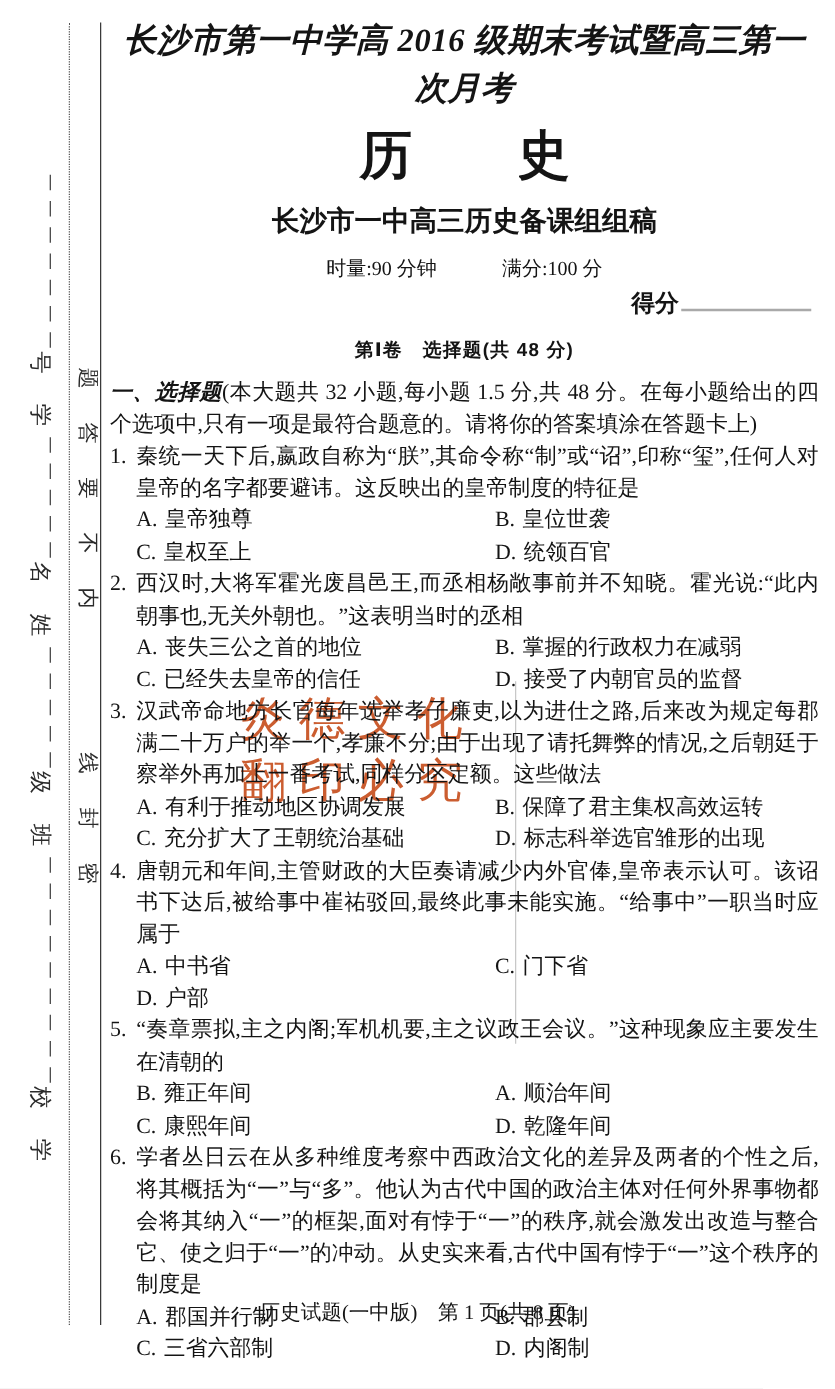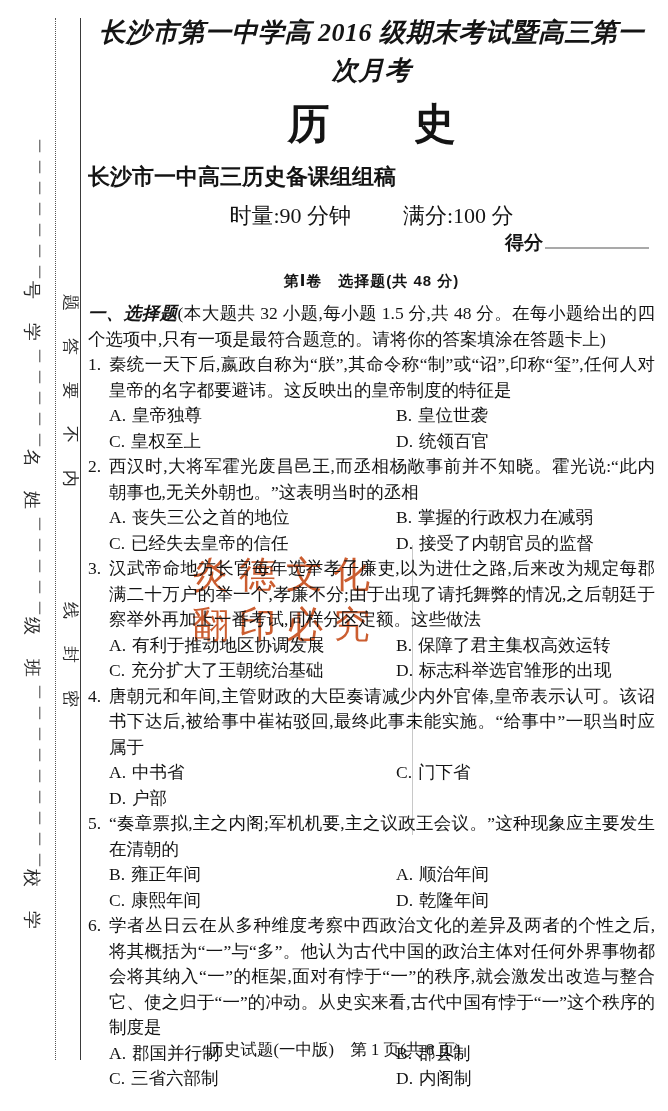--- a/index.html
+++ b/index.html
@@ -32,23 +32,23 @@
     background:#9a9a9a; opacity:.55; z-index:0;}
   
   .main{position:absolute; left:88px; top:14px; width:567px; z-index:1;}
   .exam-title{
     text-align:center; font-weight:bold; font-style:italic;
     font-size:26px; line-height:38px; letter-spacing:.5px;
     font-family:"Liberation Serif","DejaVu Serif",serif;
   }
   .subject{text-align:center; font-size:42px; line-height:48px; font-weight:bold;
     font-family:"Liberation Sans","DejaVu Sans",sans-serif; margin-top:10px;}
-  .subtitle{text-align:left; font-size:22px; line-height:28px; font-weight:bold;
+  .subtitle{text-align:center; font-size:22px; line-height:28px; font-weight:bold;
     font-family:"Liberation Sans","DejaVu Sans",sans-serif; margin-top:15px;}
-  .meta{display:flex; justify-content:center; gap:52px; font-size:22px;
+  .meta{display:flex; justify-content:center; gap:52px; font-size:16px;
     line-height:24px; margin-top:13px;}
   .score-row{margin-top:2px; height:26px; text-align:right; padding-right:6px;}
   .score-label{font-family:"Liberation Sans","DejaVu Sans",sans-serif;
     font-weight:bold; font-size:19px;}
   .score-line{display:inline-block; width:104px; height:16px;
     border-bottom:2px solid #a9a9a9; margin-left:2px;}
   .section-title{text-align:center; font-size:15px; line-height:28px;
     font-weight:bold; font-family:"Liberation Sans","DejaVu Sans",sans-serif;
     margin-top:11px; letter-spacing:1px;}
   .intro{margin-top:6px; font-size:17.5px; line-height:25.5px; text-align:justify;}

